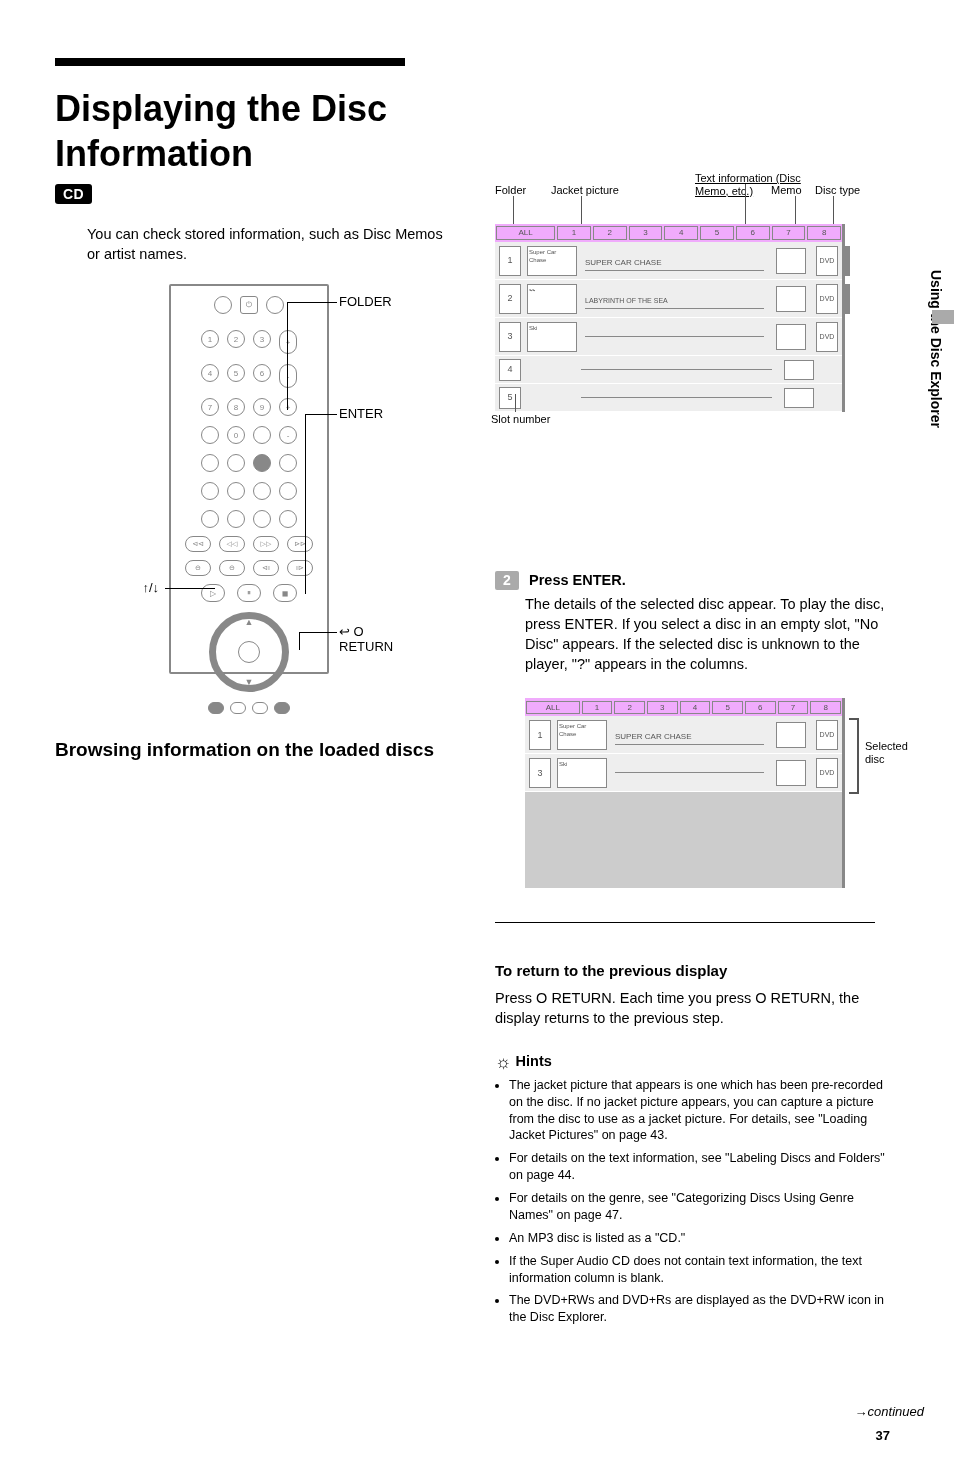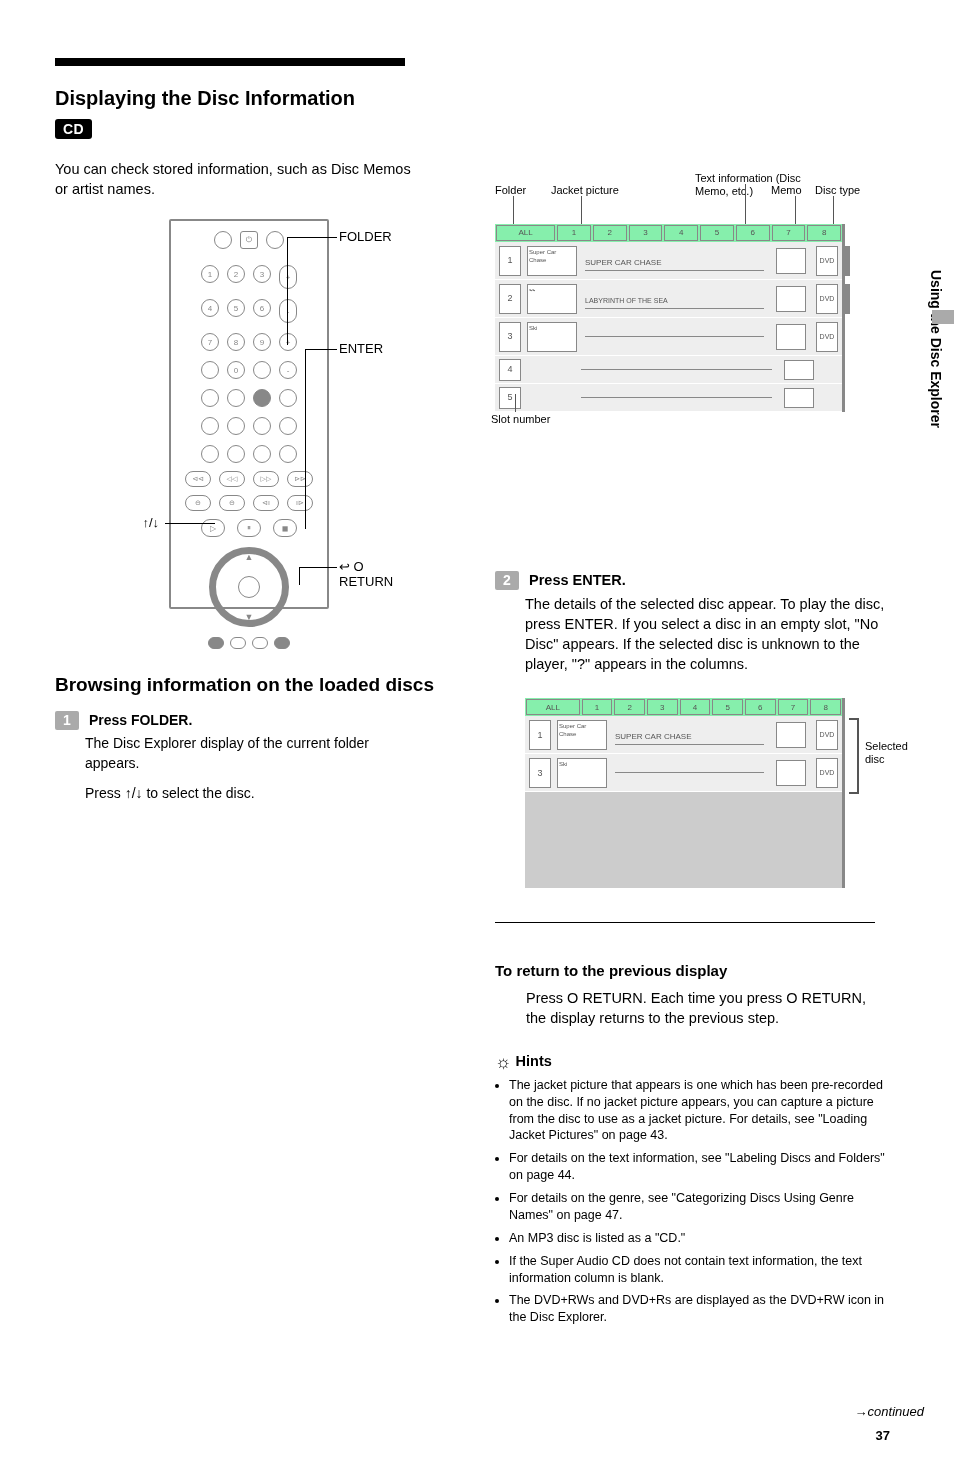--- a/index.html
+++ b/index.html
@@ -19,21 +19,21 @@
     width: 850px;
   }
   .hr-top {
     height: 8px;
     background: #000;
     width: 350px;
     margin-bottom: 20px;
     margin-top: 28px;
   }
   .title {
-    font-size: 20px;
+    font-size: 36px;
     font-weight: bold;
     margin-bottom: 8px;
     line-height: 1.25;
     width: 400px;
   }
   .badges {
     margin-bottom: 6px;
   }
   .badge {
     display: inline-block;
@@ -44,20 +44,21 @@
     padding: 2px 8px;
     border-radius: 3px;
     margin-right: 3px;
     letter-spacing: 0.5px;
   }
   .intro {
     width: 360px;
     font-size: 14.5px;
     line-height: 1.38;
     margin-top: 20px;
+    margin-left: 32px;
   }
   .intro p { margin-bottom: 14px; }
   .note-line { font-size: 12px; margin-top: 10px;}
   .remote-wrap {
     position: relative;
     margin-top: 20px;
     width: 360px;
     height: 390px;
   }
   .remote {
@@ -113,21 +114,21 @@
     width:395px;
     font-size:14.5px;
     line-height:1.38;
   }
   .dd-box {
     border-right: 3px solid #888;
     width: 350px;
     margin-top: 24px;
     position:relative;
   }
-  .dd-header { display:flex; background:#86efac; height:18px; }
+  .dd-header { display:flex; background:#f0abfc; height:18px;align-items:center; }
   .dd-tab { flex:1; border:1px solid #888; margin:1px; font-size:8px; display:flex; align-items:center; justify-content:center; color:#555;}
   .dd-tab.wide { flex:1.8;}
   .dd-row { display:flex; align-items:center; background:#eee; border-bottom:1px solid #fff; height:38px;}
   .dd-row.compact { height:28px;}
   .dd-slot { width:22px; height:30px; border:1.5px solid #888; margin:2px 4px; font-size:9px; display:flex; align-items:center; justify-content:center; background:#fff; color:#555;}
   .dd-jacket { width:50px; height:30px; border:1.5px solid #888; margin:2px; background:#fff; font-size:6px; overflow:hidden; padding:1px; color:#555;}
   .dd-line { flex:1; border-bottom:1px solid #888; margin:0 6px;}
   .dd-disc { width:30px; height:26px; border:1.5px solid #888; margin:2px 6px; background:#fff;}
   .dd-scroll { width:8px; height:30px; background:#888; position:absolute; right:-8px;}
   .dd-col-labels { position:absolute; font-size:11px; line-height:1.15;}
@@ -278,32 +279,26 @@
     <div class="label-left" style="top:296px;">↑/↓</div>
     <div class="leader" style="left:110px; top:304px; width:50px;"></div>
 
     <div class="label-right" style="left:284px; top:340px;">↩ <span>O RETURN</span></div>
     <div class="leader" style="left:244px; top:348px; width:38px;"></div>
     <div style="position:absolute; left:244px; top:348px; height:18px; border-left:1px solid #000;"></div>
   </div>
 
   <div class="subhead">Browsing information on the loaded discs</div>
 
-  <div class="step-block">
-    <span class="stepnum">1</span>
-    <span class="step-line1">Press FOLDER.</span>
-    <div class="step-rest">The Disc Explorer display of the current folder appears.</div>
-    <div class="step-rest" style="margin-top:10px">Press ↑/↓ to select the disc.</div>
-  </div>
 
   <div class="rightcol">
 
     <div class="dd-col-labels" style="left:0; top:-16px;">Folder</div>
     <div class="dd-col-labels" style="left:56px; top:-16px;">Jacket picture</div>
-    <div class="dd-col-labels" style="left:200px; top:-28px; width:130px;">Text information (Disc Memo, etc.)</div>
+    <div class="dd-col-labels" style="left:200px; top:-28px; width:130px;text-decoration:underline;">Text information (Disc Memo, etc.)</div>
     <div class="dd-col-labels" style="left:276px; top:-16px;">Memo</div>
     <div class="dd-col-labels" style="left:320px; top:-16px;">Disc type</div>
 
     <div style="position:absolute; left:-4px; top:212px; font-size:11px;">Slot number</div>
 
     <div class="dd-box">
       <div class="dd-header">
         <div class="dd-tab wide">ALL</div>
         <div class="dd-tab">1</div>
         <div class="dd-tab">2</div>
@@ -397,21 +392,21 @@
         </div>
         <div style="height:96px; background:#ccc;"></div>
       </div>
       <div class="bracket" style="left:326px; top:20px; height:76px;"></div>
       <div style="position:absolute; left:340px; top:42px; font-size:11px; width:50px; line-height:1.15;">Selected disc</div>
     </div>
 
     <div style="border-top:1px solid #000; margin-top:34px; width:380px;"></div>
 
     <div class="to-return">To return to the previous display</div>
-    <div style="margin-top:6px;margin-left:31px;">Press O RETURN. Each time you press O RETURN, the display returns to the previous step.</div>
+    <div style="margin-top:6px;">Press O RETURN. Each time you press O RETURN, the display returns to the previous step.</div>
 
     <div style="margin-top:22px;">
       <span class="hint-icon">☼</span>
       <span class="hint-head">Hints</span>
       <ul class="hint-body">
         <li>The jacket picture that appears is one which has been pre-recorded on the disc. If no jacket picture appears, you can capture a picture from the disc to use as a jacket picture. For details, see "Loading Jacket Pictures" on page 43.</li>
         <li>For details on the text information, see "Labeling Discs and Folders" on page 44.</li>
         <li>For details on the genre, see "Categorizing Discs Using Genre Names" on page 47.</li>
         <li>An MP3 disc is listed as a "CD."</li>
         <li>If the Super Audio CD does not contain text information, the text information column is blank.</li>

